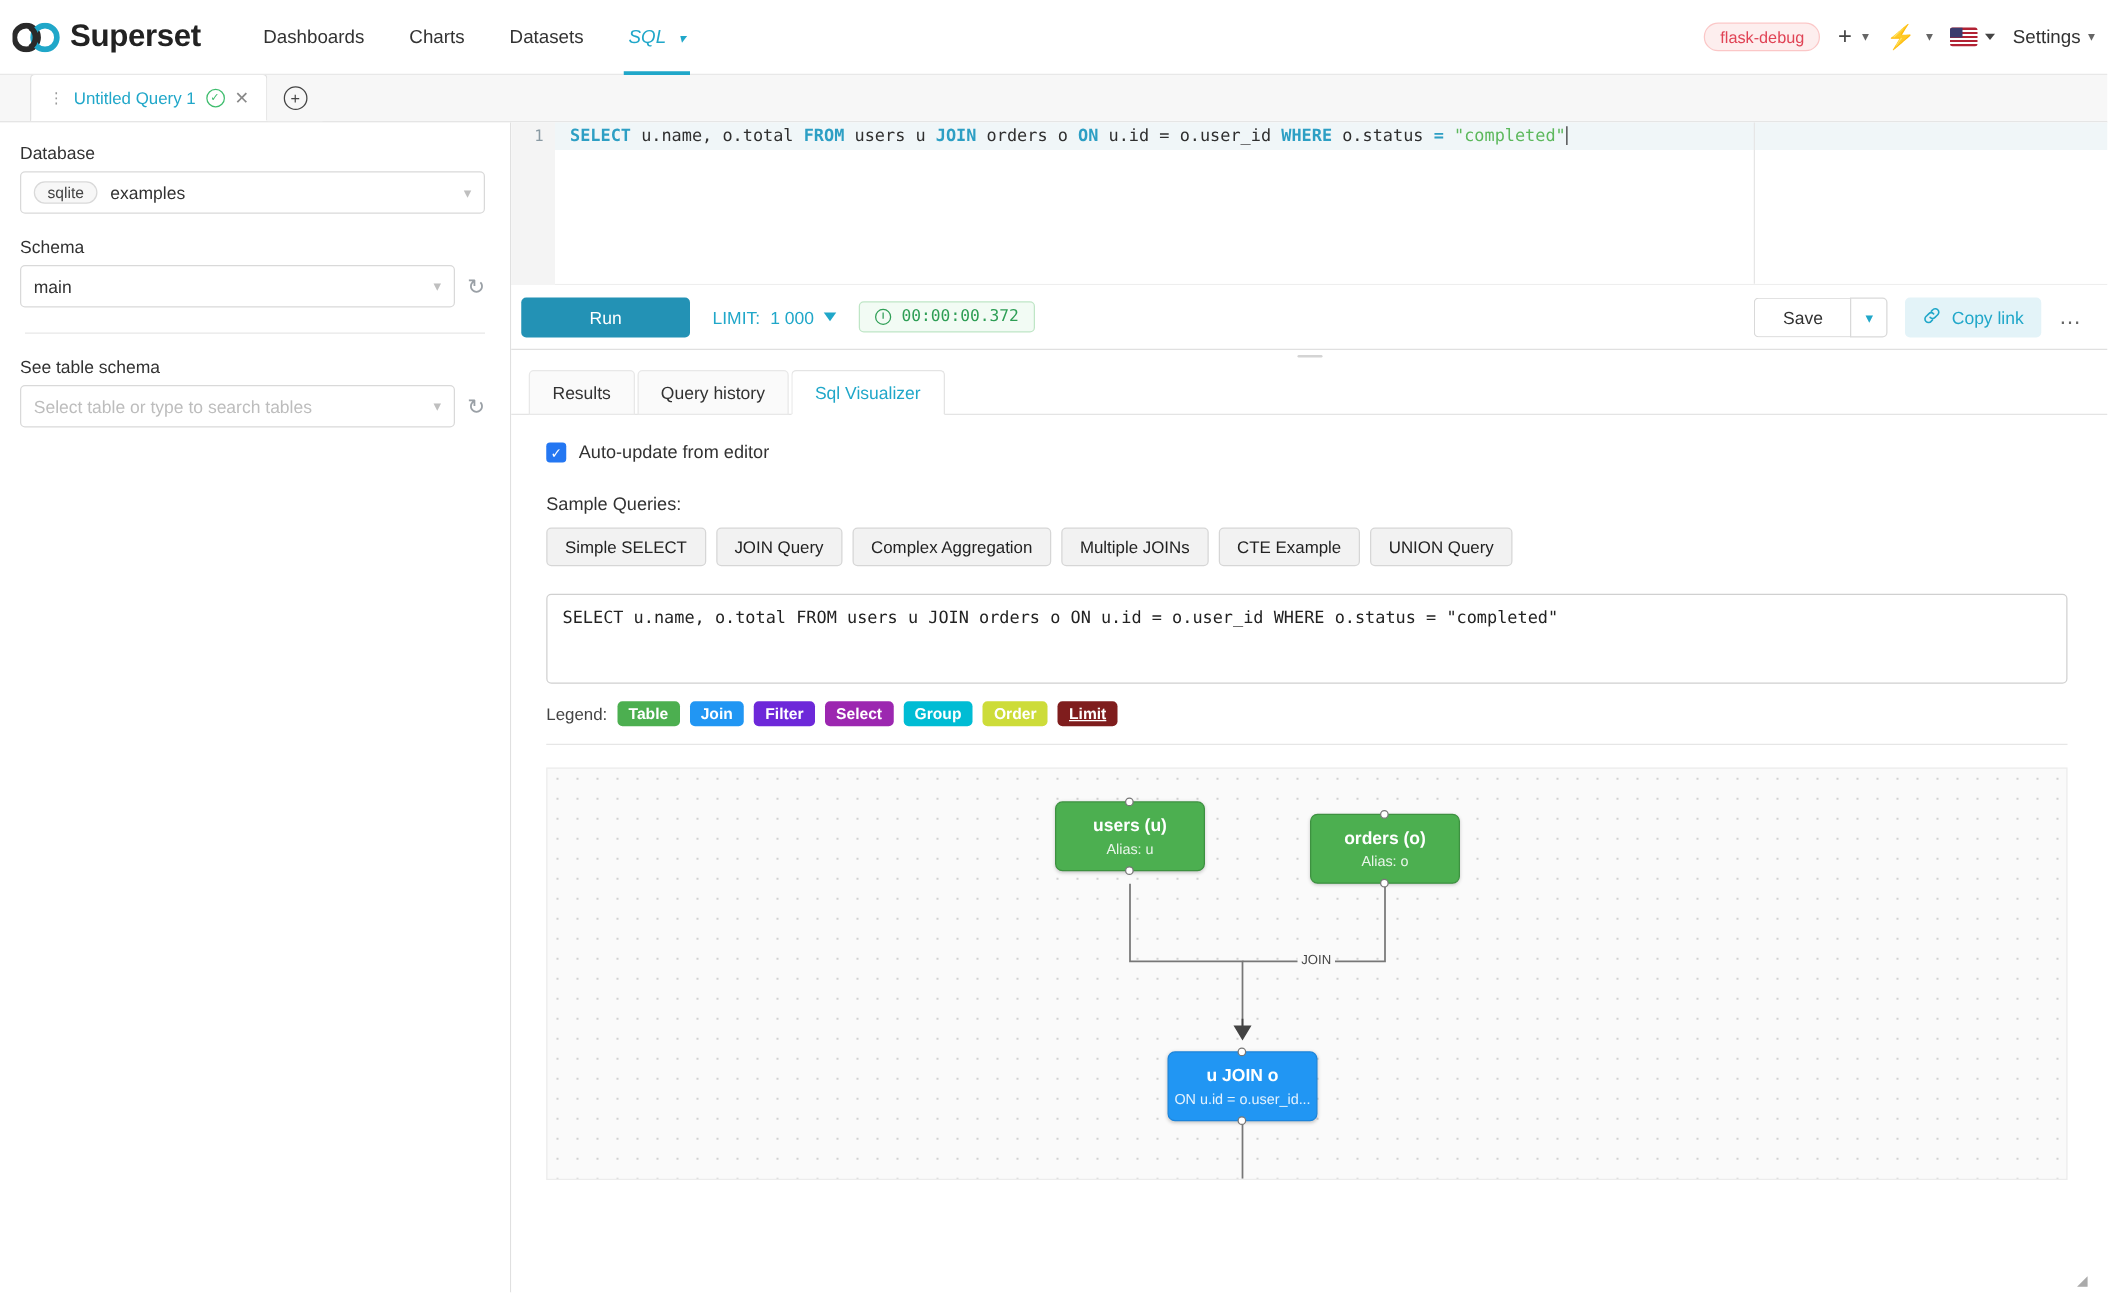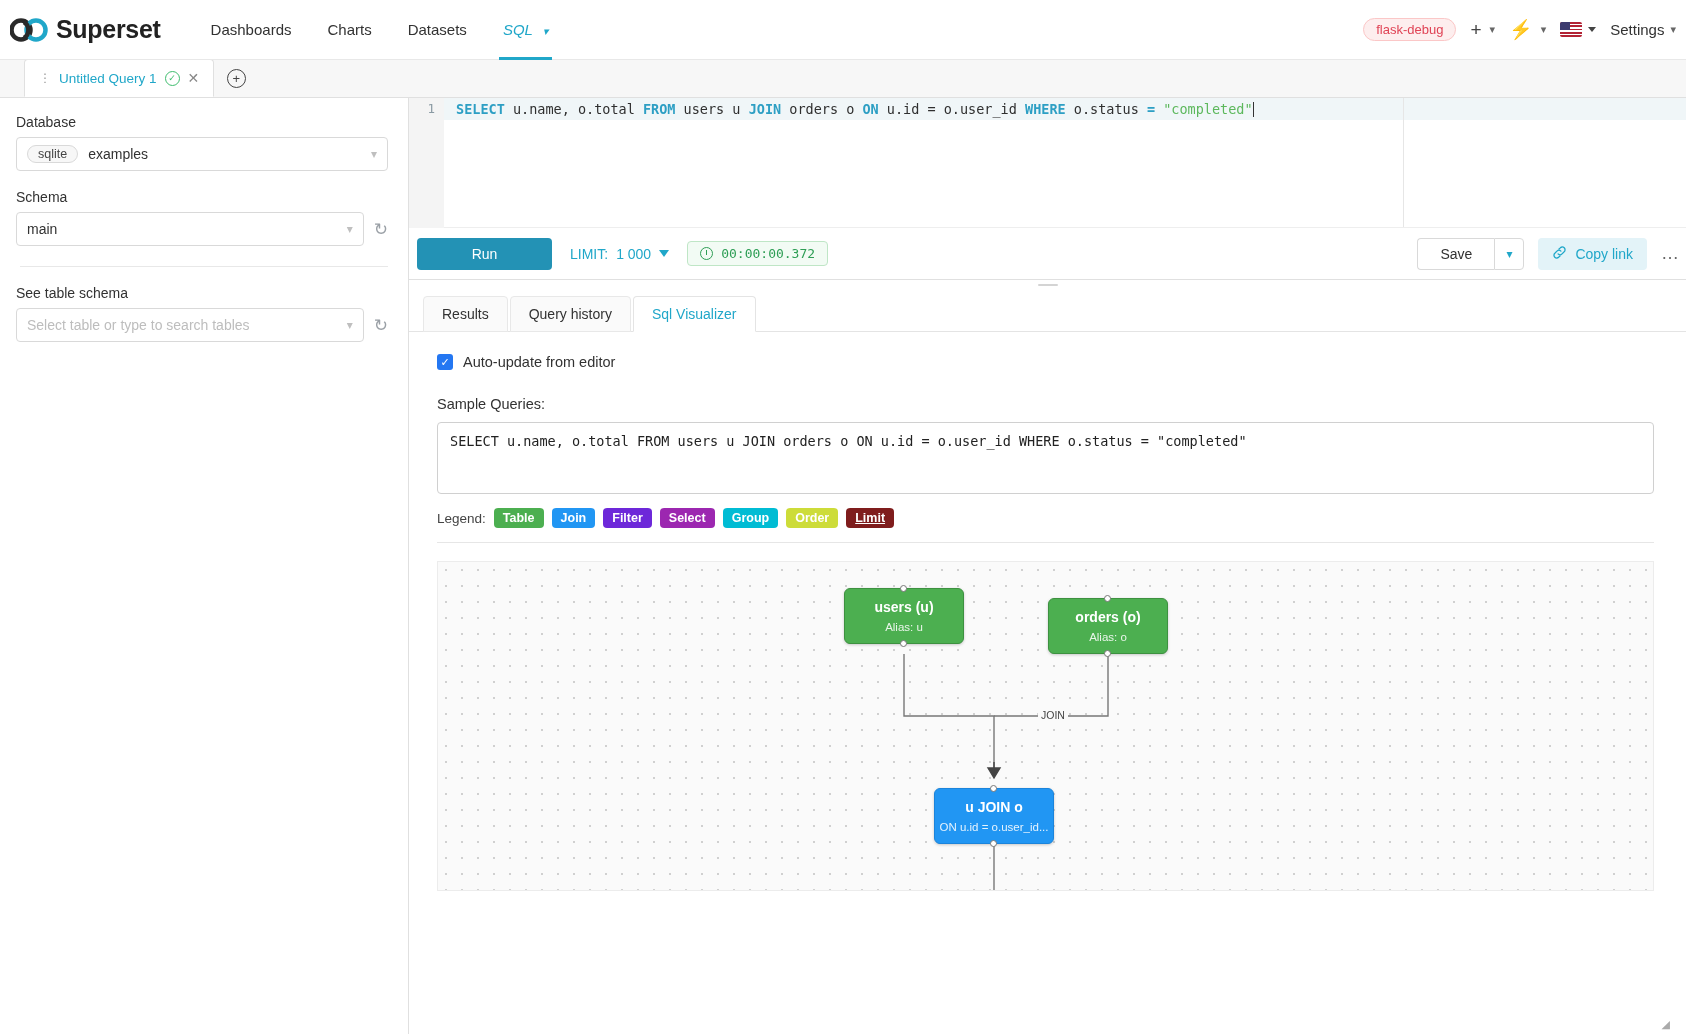--- a/index.html
+++ b/index.html
@@ -109,21 +109,21 @@
   .editor-rest{ position:absolute; left:35px; top:22px; right:0; bottom:0; background:#fff; }
   .editor-gutter-rest{ position:absolute; left:0; top:22px; width:35px; bottom:0; background:#fafafa;}
   .kw{ color:#2d9fc4; font-weight:bold;}
   .str{ color:#5cb85c; }
   .ident{ color:#2f2f2f; }
   .caret-bar{ display:inline-block; width:1px; height:15px; background:#333; vertical-align:-3px;}
   .vline{ position:absolute; left:994px; top:0; bottom:0; width:1px; background:#e6e6e6;}
 
   .toolbar{
     height:52px; border-bottom:1px solid #e0e0e0; display:flex; align-items:center;
-    padding:0 6px 0 8px; background:#fff; gap:18px;
+    padding:0 20px 0 8px; background:#fff; gap:18px;
   }
   .run-btn{
     width:135px; height:32px; background:#2392b5; color:#fff; border-radius:4px;
     display:flex; align-items:center; justify-content:center; font-size:14px; cursor:pointer;
   }
   .limit{ color:#20a7c9; font-size:14px; display:flex; align-items:center; gap:8px; cursor:pointer;}
   .limit .tri{ width:0;height:0;border-left:5px solid transparent;border-right:5px solid transparent;border-top:7px solid #20a7c9;}
   .timer{
     border:1px solid #bfe6c6; background:#f2fbf4; color:#2e9e55; border-radius:4px;
     padding:4px 12px; font-size:13px; font-family:"DejaVu Sans Mono", monospace;
@@ -348,20 +348,28 @@
     </div>
 
     <div class="viz">
 
       <div class="chkrow">
         <span class="chk">✓</span>
         <span>Auto-update from editor</span>
       </div>
 
       <div class="samples-label">Sample Queries:</div>
+      <div class="samples">
+        <div class="sbtn">Simple SELECT</div>
+        <div class="sbtn">JOIN Query</div>
+        <div class="sbtn">Complex Aggregation</div>
+        <div class="sbtn">Multiple JOINs</div>
+        <div class="sbtn">CTE Example</div>
+        <div class="sbtn">UNION Query</div>
+      </div>
 
       <div class="qbox">SELECT u.name, o.total FROM users u JOIN orders o ON u.id = o.user_id WHERE o.status = "completed"</div>
       <div class="resize-grip">◢</div>
 
       <div class="legendrow">
         <span>Legend:</span>
         <span class="lbadge" style="background: rgb(76, 175, 80);">Table</span>
         <span class="lbadge" style="background: rgb(33, 150, 243);">Join</span>
         <span class="lbadge" style="background: #6d28d9;">Filter</span>
         <span class="lbadge" style="background: rgb(156, 39, 176);">Select</span>

